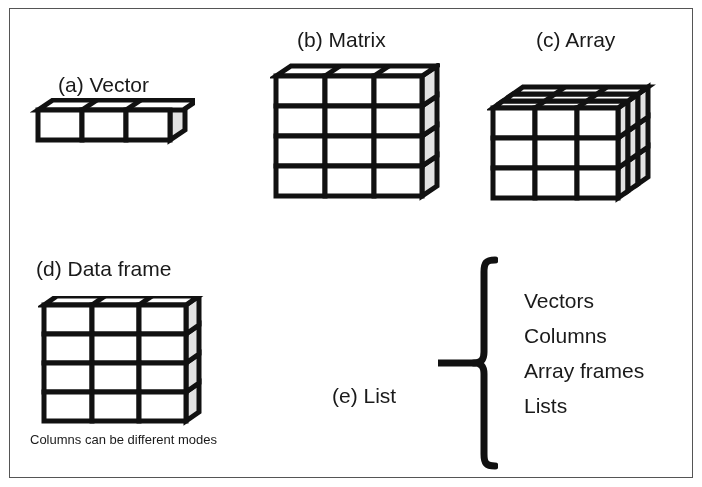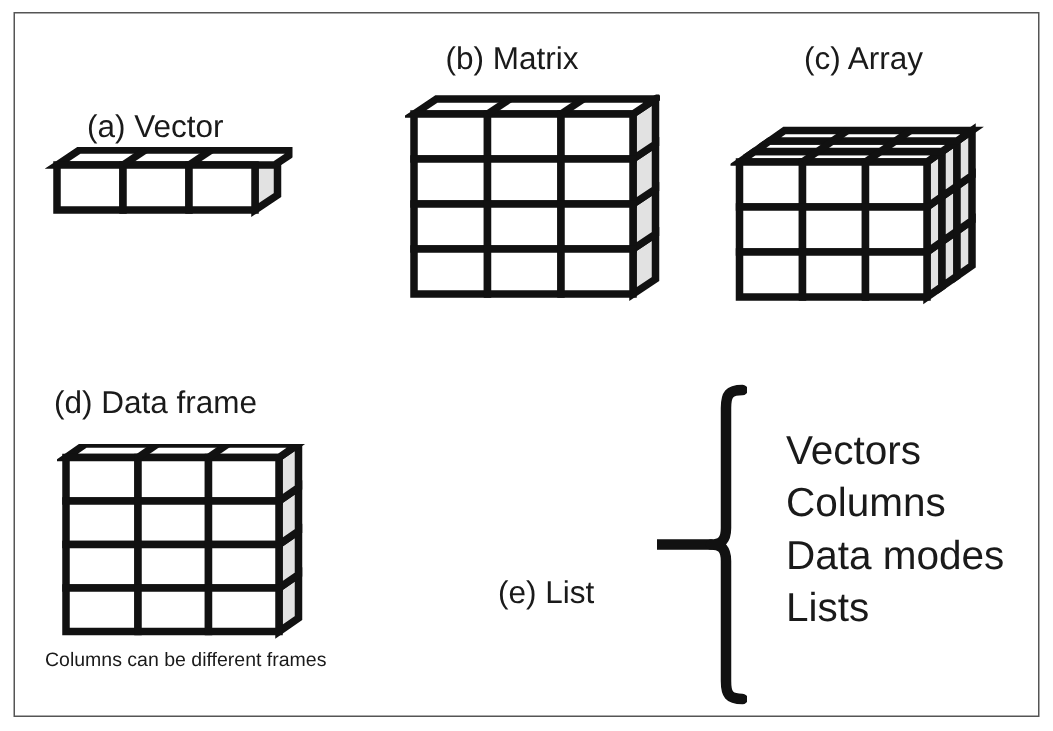--- a/index.html
+++ b/index.html
@@ -58,21 +58,21 @@
   .shape svg { display: block; }
 
   .list-items {
     position: absolute;
     left: 524px;
     top: 283px;
     width: 170px;
   }
   .list-item {
     color: #1a1a1a;
-    font-size: 27px;
+    font-size: 21px;
     font-family: "Liberation Sans", sans-serif;
     line-height: 35px;
     white-space: nowrap;
   }
   .brace-wrap {
     position: absolute;
     left: 438px;
     top: 256px;
   }
 </style>
@@ -190,21 +190,21 @@
         <rect x="101" y="67" width="47" height="29" fill="#ffffff"></rect>
         <rect x="6" y="96" width="48" height="29" fill="#ffffff"></rect>
         <rect x="54" y="96" width="47" height="29" fill="#ffffff"></rect>
         <rect x="101" y="96" width="47" height="29" fill="#ffffff"></rect>
 
         <line x1="54" y1="9" x2="67" y2="0"></line>
         <line x1="101" y1="9" x2="114" y2="0"></line>
       </g>
     </svg>
   </div>
-  <div class="subcaption">Columns can be different frames</div>
+  <div class="subcaption">Columns can be different modes</div>
 
   <div class="caption cap-e">(e) List</div>
 
   <div class="brace-wrap">
     <svg width="60" height="215" viewBox="0 0 60 215">
       <g fill="none" stroke="#111111" stroke-width="7" stroke-linecap="round" stroke-linejoin="round">
 
         <path d="M0,107 L36,107"></path>
 
         <path d="M57,4
@@ -214,16 +214,16 @@
                  C43,107 46,110 46,118
                  L46,198
                  C46,207 48,210 57,210"></path>
       </g>
     </svg>
   </div>
 
   <div class="list-items">
     <div class="list-item">Vectors</div>
     <div class="list-item">Columns</div>
-    <div class="list-item">Data modes</div>
+    <div class="list-item">Array frames</div>
     <div class="list-item">Lists</div>
   </div>
 </div>
 
 </body></html>

